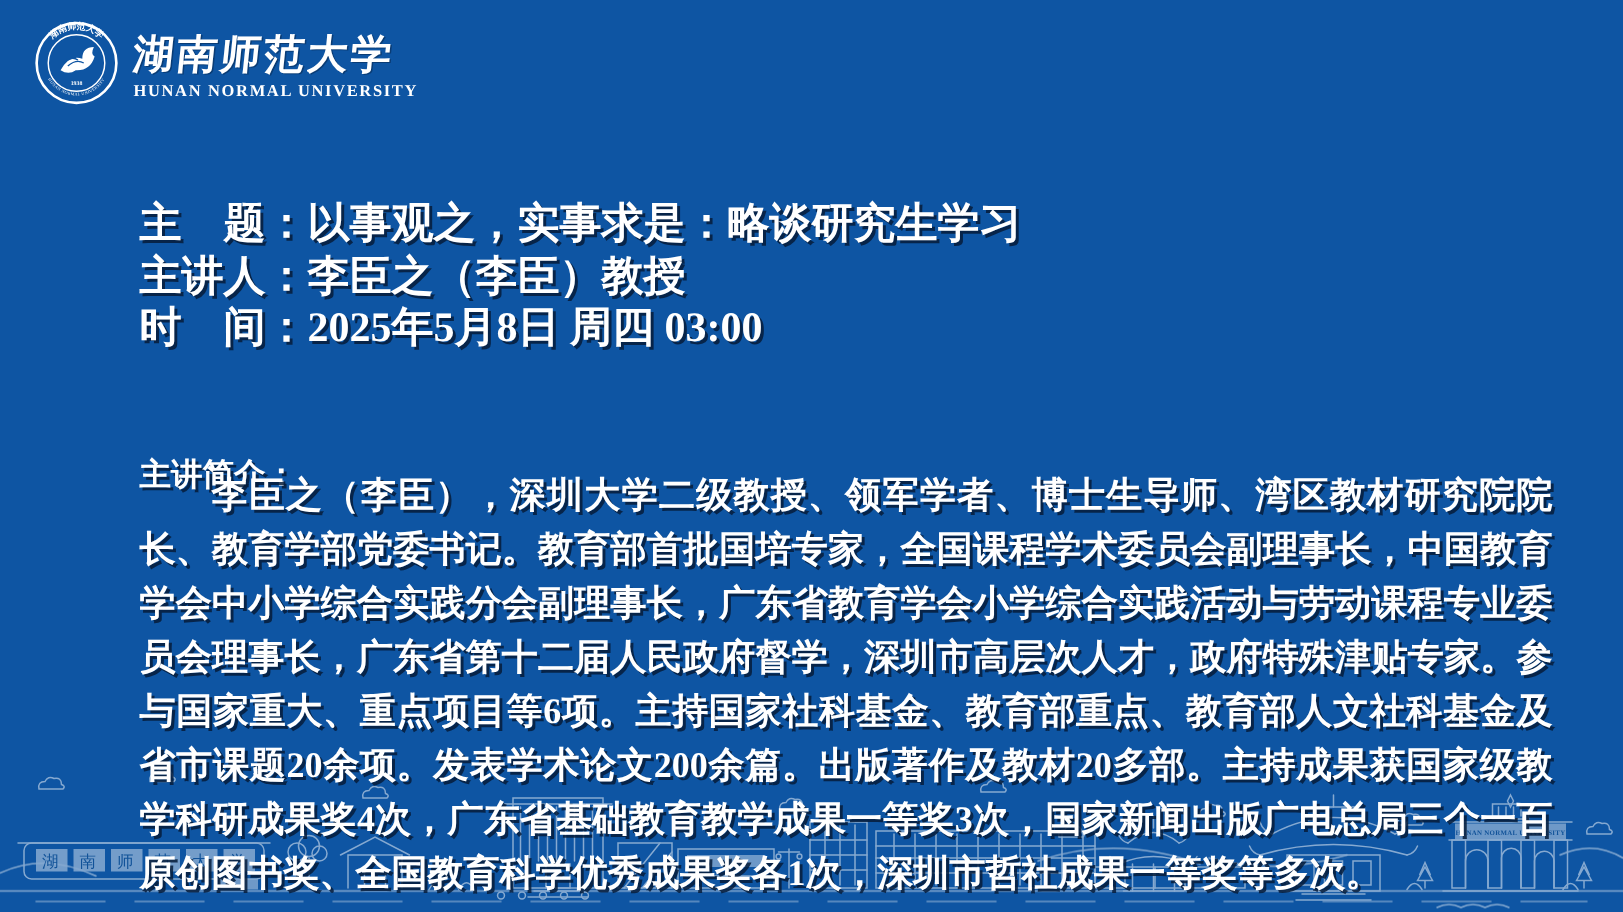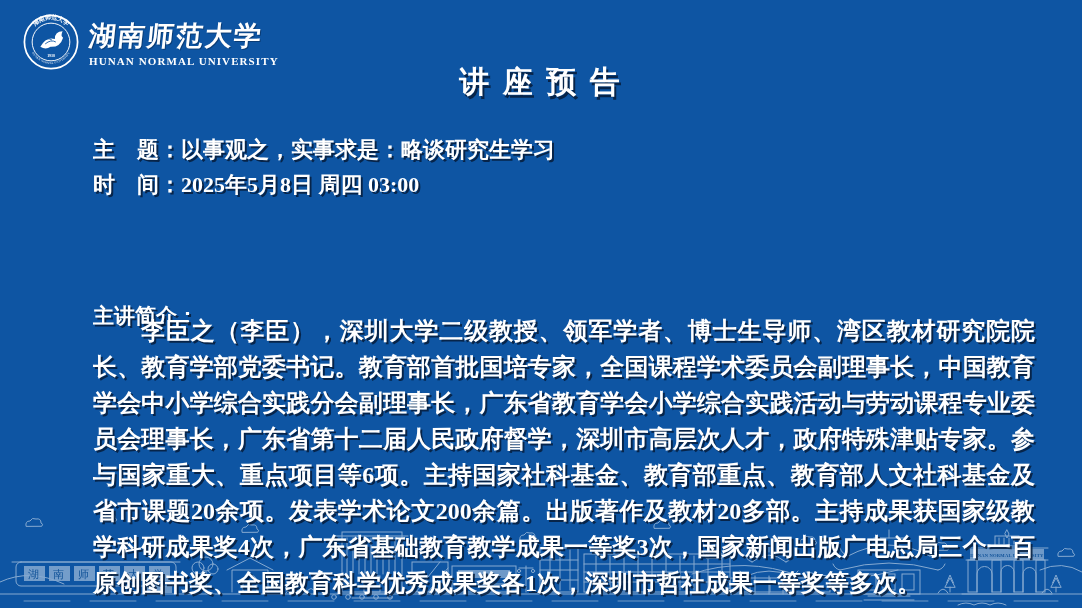--- a/index.html
+++ b/index.html
@@ -35,21 +35,21 @@
     position:absolute;top:62px;left:0;width:100%;
     text-align:center;
     font-size:30px;font-weight:bold;letter-spacing:3px;
     text-shadow:2px 3px 0 rgba(6,28,58,.85);
     z-index:2;
   }
   
   .content{position:absolute;left:93px;top:0;width:942px;z-index:2;}
   .info{position:absolute;top:133px;left:0;}
   .info-row{
-    font-size:22px;font-weight:bold;line-height:34.5px;
+    font-size:28px;font-weight:bold;line-height:34.5px;
     text-shadow:2px 2px 0 rgba(6,28,58,.85);
     white-space:nowrap;
   }
   .bio-heading{
     position:absolute;top:278px;left:0;
     font-size:21px;font-weight:bold;
     text-shadow:2px 2px 0 rgba(6,28,58,.85);
     margin-top:24px;
   }
   .bio-para{
@@ -88,25 +88,25 @@
         <path d="M22 29 q5 -4 9 -1 M24 32 q6 -5 11 -2" stroke="#0E55A3" stroke-width="0.9" fill="none"></path>
       </g>
       <text x="30" y="45.5" font-size="4" fill="#fff" text-anchor="middle" font-weight="bold">1938</text>
     </svg>
     <div class="logo-text">
       <div class="logo-cn">湖南师范大学</div>
       <div class="logo-en">HUNAN NORMAL UNIVERSITY</div>
     </div>
   </div>
 
-  <div class="title">讲 座 预 告</div>
 
   <div class="content">
     <div class="info">
       <div class="info-row"><span>主　题：</span><span>以事观之，实事求是：略谈研究生学习</span></div>
+      <div class="info-row"><span>主讲人：</span><span>李臣之（李臣）教授</span></div>
       <div class="info-row"><span>时　间：</span><span>2025年5月8日 周四 03:00</span></div>
     </div>
     <div class="bio-heading">主讲简介：</div>
     <div class="bio-para">李臣之（李臣），深圳大学二级教授、领军学者、博士生导师、湾区教材研究院院长、教育学部党委书记。教育部首批国培专家，全国课程学术委员会副理事长，中国教育学会中小学综合实践分会副理事长，广东省教育学会小学综合实践活动与劳动课程专业委员会理事长，广东省第十二届人民政府督学，深圳市高层次人才，政府特殊津贴专家。参与国家重大、重点项目等6项。主持国家社科基金、教育部重点、教育部人文社科基金及省市课题20余项。发表学术论文200余篇。出版著作及教材20多部。主持成果获国家级教学科研成果奖4次，广东省基础教育教学成果一等奖3次，国家新闻出版广电总局三个一百原创图书奖、全国教育科学优秀成果奖各1次，深圳市哲社成果一等奖等多次。</div>
   </div>
 
   <svg class="skyline" viewBox="0 0 1082 100">
     <defs>
       <g id="cloud">
         <path d="M0 8 Q-1 3 4 3 Q6 -1 10 1 Q15 0 15 5 Q18 6 16 8 Z" fill="none" stroke="#fff"></path>

